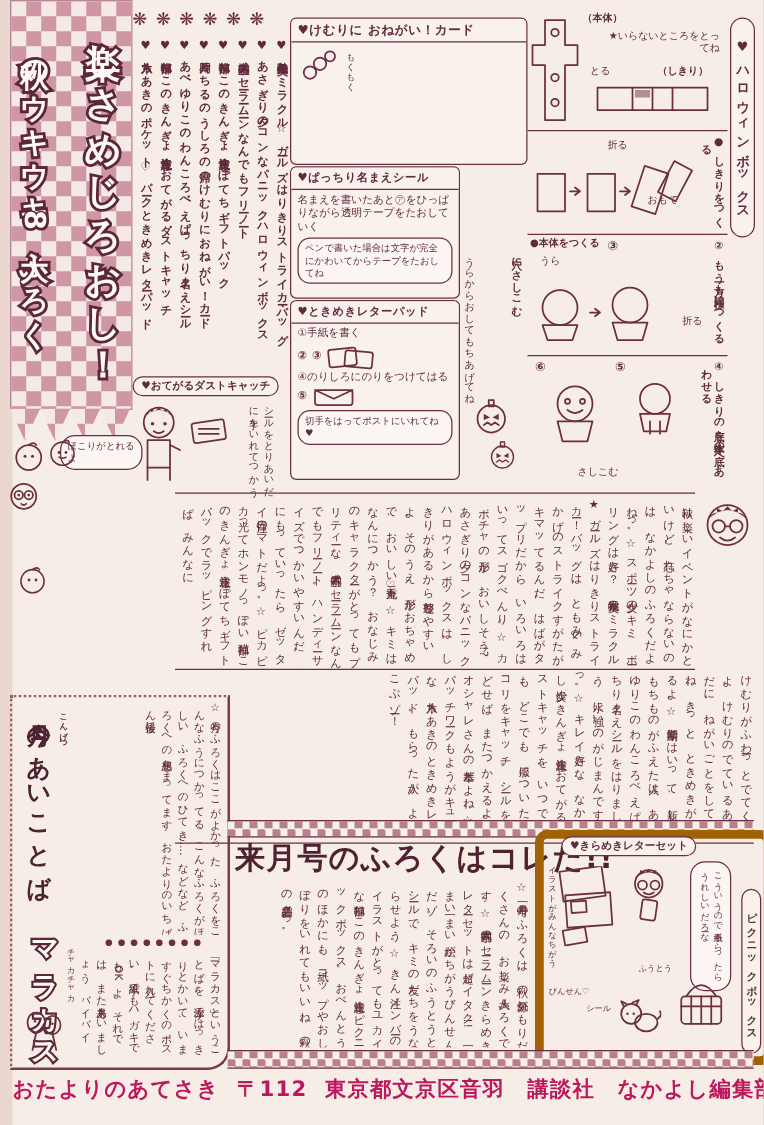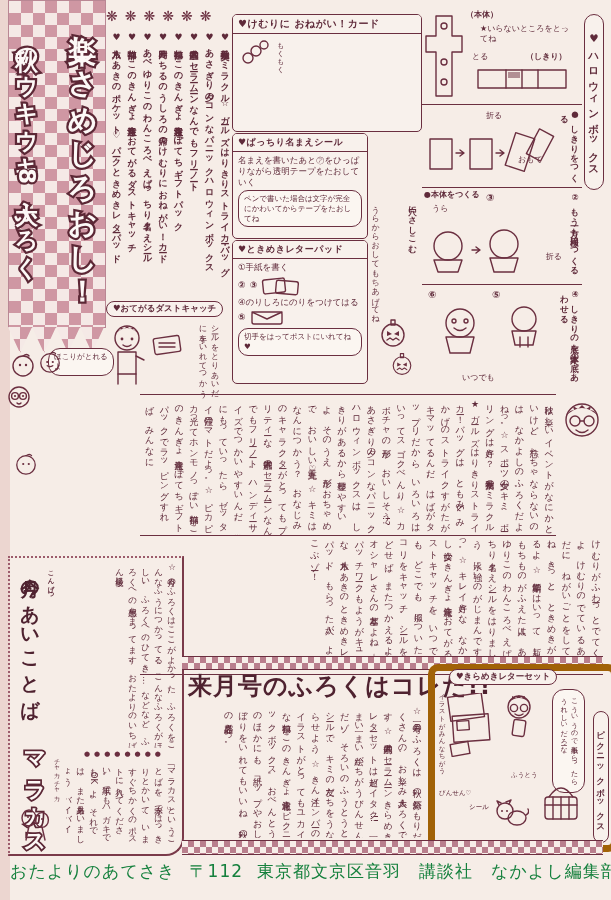--- a/index.html
+++ b/index.html
@@ -33,21 +33,21 @@
   .vlabel{writing-mode:vertical-rl;font-size:8.5px;font-weight:bold;line-height:1.2;}
   .article-band{position:absolute;font-size:9px;line-height:14.8px;letter-spacing:.5px;overflow:hidden;}
   .rule-top{border-top:1.2px solid #6b2f40;}
   .rule-bot{border-bottom:1.2px solid #6b2f40;}
   .aikotoba{position:absolute;left:8px;top:556px;width:172px;height:296px;
     border-top:2px dotted #9c5b6b;border-left:2px dotted #9c5b6b;
     border-right:2px solid #7a3a4a;border-bottom:2px solid #7a3a4a;border-radius:0 0 18px 0;}
   .next-title{font-weight:900;font-size:24px;color:#4f2230;letter-spacing:1px;transform:skewX(-3deg);white-space:nowrap;}
   .next-ruby{display:block;font-size:7px;font-weight:bold;letter-spacing:3px;color:#6b2f40;}
   .addr{position:absolute;left:10px;top:860px;width:595px;display:flex;gap:14px;align-items:baseline;
-    font-weight:400;font-size:17px;color:#15803d;letter-spacing:1px;white-space:nowrap;}
+    font-weight:700;font-size:17px;color:#be185d;letter-spacing:1px;white-space:nowrap;}
   .label-strip{border:1.3px solid #6b2f40;border-radius:8px;background:#f8f1ec;font-weight:bold;
     font-size:8.5px;padding:1px 6px;white-space:nowrap;}
   svg{display:block;}
   .doodle{stroke:#6b2f40;fill:none;stroke-width:1.4;stroke-linecap:round;stroke-linejoin:round;}
   .doodle-fill{fill:#6b2f40;stroke:none;}
 </style>
 </head>
 <body>
 
 <div class="page">
@@ -134,21 +134,21 @@
       <circle class="doodle" cx="15" cy="17" r="11"></circle>
       <path class="doodle-fill" d="M9 13 l5 3 -5 2 z"></path>
       <path class="doodle-fill" d="M21 13 l-5 3 5 2 z"></path>
       <path class="doodle" d="M9 22 l3 -2 3 2 3 -2 3 2"></path>
     </svg>
   </div>
 
   <div class="hw">
     <div class="hw-row" style="height:96px;">
       <span class="hw-label" style="position:absolute;left:44px;top:2px;font-weight:bold;">（本体）</span>
-      <span class="hw-label" style="position:absolute;left:58px;top:16px;width:96px;">★いらないところをとってね</span>
+      <span class="hw-label" style="position:absolute;left:58px;top:16px;width:96px;text-align:right;">★いらないところをとってね</span>
       <span class="hw-label" style="position:absolute;left:50px;top:44px;">とる</span>
       <span class="hw-label" style="position:absolute;left:104px;top:44px;font-weight:bold;">（しきり）</span>
       <svg width="40" height="88" viewBox="0 0 40 88" style="position:absolute;left:2px;top:4px;">
         <path class="doodle" d="M12 4 h16 v20 h10 v16 h-10 v44 h-16 v-44 h-10 v-16 h10 z"></path>
         <circle class="doodle" cx="20" cy="14" r="3"></circle>
         <circle class="doodle" cx="20" cy="50" r="3"></circle>
         <circle class="doodle" cx="20" cy="70" r="3"></circle>
       </svg>
       <svg width="92" height="26" viewBox="0 0 92 26" style="position:absolute;left:54px;top:58px;">
         <rect class="doodle" x="2" y="4" width="88" height="18"></rect>
@@ -180,21 +180,21 @@
         <path class="doodle" d="M8 40 h28 l-4 12 h-20 z"></path>
         <circle class="doodle" cx="78" cy="24" r="14"></circle>
         <path class="doodle" d="M64 38 h28 l-4 14 h-20 z"></path>
         <path class="doodle" d="M46 30 h8 m-4 -3 l4 3 -4 3"></path>
       </svg>
     </div>
     <div class="hw-row" style="height:104px;border-bottom:none;">
       <div class="vlabel" style="position:absolute;right:2px;top:4px;height:96px;">④しきりの底を本体の底へあわせる</div>
       <span style="position:absolute;left:70px;top:4px;font-size:10px;font-weight:bold;">⑤</span>
       <span style="position:absolute;left:6px;top:4px;font-size:10px;font-weight:bold;">⑥</span>
-      <span class="hw-label" style="position:absolute;left:40px;top:88px;">いつでも</span>
+      <span class="hw-label" style="position:absolute;left:40px;top:88px;">さしこむ</span>
       <svg width="130" height="70" viewBox="0 0 130 70" style="position:absolute;left:2px;top:16px;">
         <circle class="doodle" cx="100" cy="18" r="12"></circle>
         <path class="doodle" d="M88 30 h24 l-3 14 h-18 z"></path>
         <path class="doodle" d="M96 36 v10 M104 36 v10"></path>
         <circle class="doodle" cx="36" cy="22" r="14"></circle>
         <path class="doodle" d="M22 36 h28 l-4 16 h-20 z"></path>
         <circle class="doodle" cx="30" cy="20" r="2"></circle>
         <circle class="doodle" cx="42" cy="20" r="2"></circle>
         <path class="doodle" d="M30 27 q6 5 12 0"></path>
       </svg>

